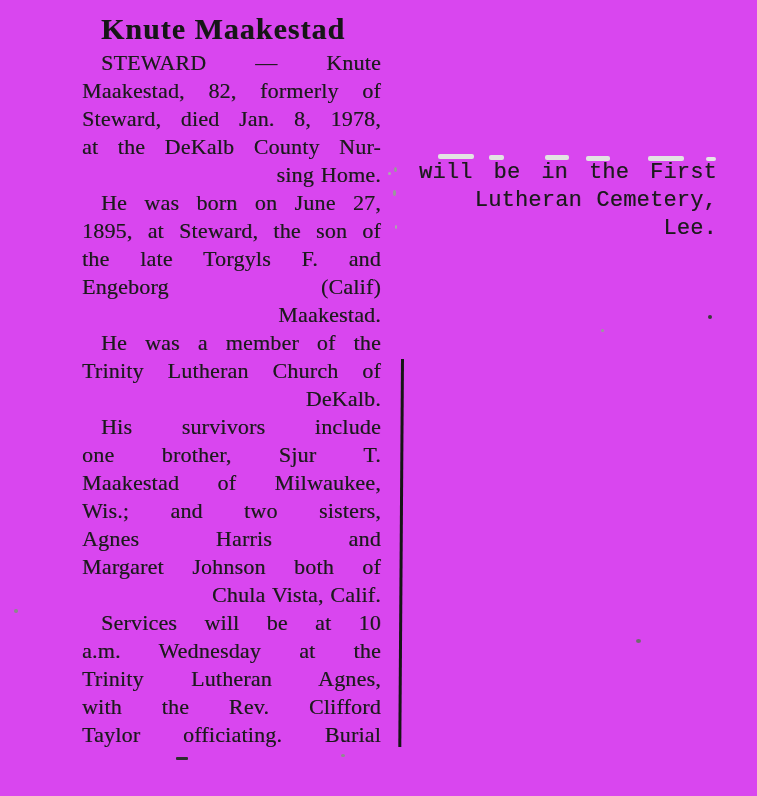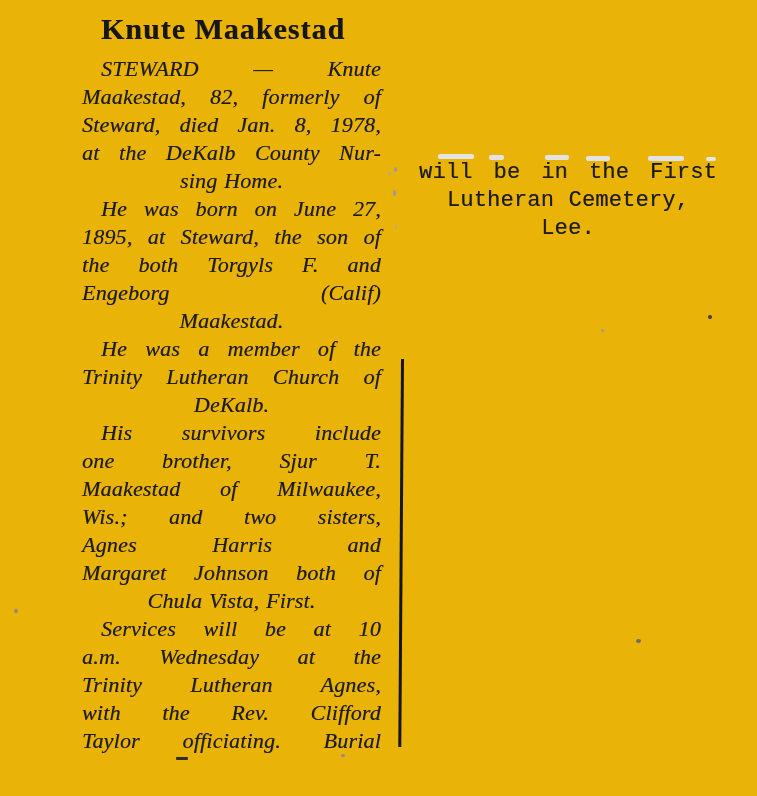--- a/index.html
+++ b/index.html
@@ -5,21 +5,21 @@
   * { margin: 0; padding: 0; box-sizing: border-box; }
   html, body {
     width: 757px; height: 796px;
     background: #ffffff;
     font-family: "Liberation Serif", "DejaVu Serif", serif;
   }
   .page {
     position: absolute;
     left: 0; top: 0;
     width: 757px; height: 796px;
-    background: #eab308;
+    background: #d946ef;
     overflow: hidden;
   }
   .headline {
     position: absolute;
     left: 101px; top: 12px;
     font-size: 30px;
     font-weight: 700;
     letter-spacing: 1px;
     color: #161616;
     white-space: nowrap;
@@ -27,24 +27,24 @@
   }
   .col {
     position: absolute;
     font-size: 22px;
     line-height: 28px;
     color: #1b1b1b;
     letter-spacing: 0.2px;
     word-spacing: 1px;
     text-shadow: 0.4px 0.3px 0 rgba(20,20,20,0.5);
   }
-  .col-left  { left: 82px;  top: 55px;  width: 299px; font-style: italic; }
+  .col-left  { left: 82px;  top: 49px;  width: 299px; }
   .col-right { left: 419px; top: 159px; width: 298px; font-family: Liberation Mono, monospace; }
   .para { margin: 0; }
-  .line { min-height: 28px; text-align: center; }
+  .line { min-height: 28px; text-align: right; }
   .line.just { text-align: justify; text-align-last: justify; }
   .line.indent { text-indent: 19px; }
   .vrule {
     position: absolute;
     left: 401px; top: 359px;
     width: 3px; height: 388px;
     background: #151515;
     transform: rotate(0.4deg);
     transform-origin: top center;
   }
@@ -62,37 +62,37 @@
       <div class="para">
         <div class="line just indent">STEWARD — Knute</div>
         <div class="line just">Maakestad, 82, formerly of</div>
         <div class="line just">Steward, died Jan. 8, 1978,</div>
         <div class="line just">at the DeKalb County Nur-</div>
         <div class="line">sing Home.</div>
       </div>
       <div class="para">
         <div class="line just indent">He was born on June 27,</div>
         <div class="line just">1895, at Steward, the son of</div>
-        <div class="line just">the both Torgyls F. and</div>
+        <div class="line just">the late Torgyls F. and</div>
         <div class="line just">Engeborg (Calif)</div>
         <div class="line">Maakestad.</div>
       </div>
       <div class="para">
         <div class="line just indent">He was a member of the</div>
         <div class="line just">Trinity Lutheran Church of</div>
         <div class="line">DeKalb.</div>
       </div>
       <div class="para">
         <div class="line just indent">His survivors include</div>
         <div class="line just">one brother, Sjur T.</div>
         <div class="line just">Maakestad of Milwaukee,</div>
         <div class="line just">Wis.; and two sisters,</div>
         <div class="line just">Agnes Harris and</div>
         <div class="line just">Margaret Johnson both of</div>
-        <div class="line">Chula Vista, First.</div>
+        <div class="line">Chula Vista, Calif.</div>
       </div>
       <div class="para">
         <div class="line just indent">Services will be at 10</div>
         <div class="line just">a.m. Wednesday at the</div>
         <div class="line just">Trinity Lutheran Agnes,</div>
         <div class="line just">with the Rev. Clifford</div>
         <div class="line just">Taylor officiating. Burial</div>
       </div>
     </div>
 

